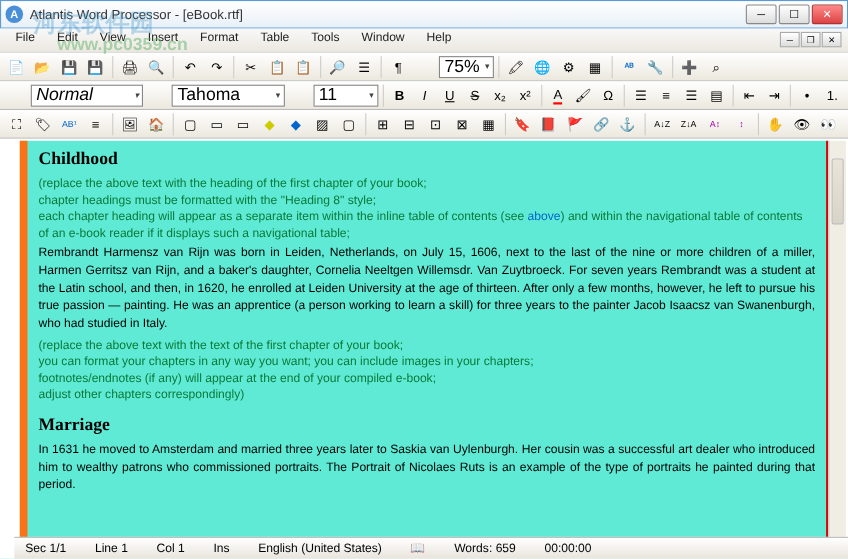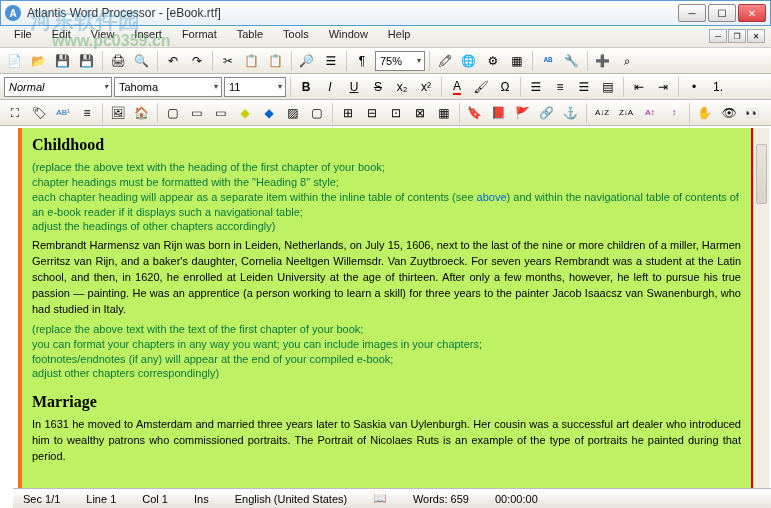--- a/index.html
+++ b/index.html
@@ -10,27 +10,27 @@
 .win-btns { display: flex; gap: 2px; }
 .win-btn { width: 28px; height: 18px; border: 1px solid #888; background: linear-gradient(#fff,#ddd); border-radius: 2px; display: flex; align-items: center; justify-content: center; font-size: 10px; cursor: pointer; }
 .win-btn.close { background: linear-gradient(#f88,#d44); color: #fff; border-color: #a33; }
 .menubar { height: 22px; background: linear-gradient(#f8f8f8,#ece8e0); border-bottom: 1px solid #ccc; display: flex; align-items: flex-start; padding: 0 4px; }
 .menubar .m { padding: 2px 10px; color: #222; cursor: pointer; }
 .mdi-btns { position: absolute; right: 6px; top: 29px; display: flex; gap: 1px; }
 .mdi-btn { width: 18px; height: 14px; border: 1px solid #aaa; background: linear-gradient(#fff,#ddd); font-size: 8px; display: flex; align-items: center; justify-content: center; cursor: pointer; }
 .toolbar { height: 26px; background: linear-gradient(#fff,#ece8de); border-bottom: 1px solid #bbb; display: flex; align-items: center; padding: 0 4px; gap: 2px; overflow: hidden; }
 .tbtn { width: 22px; height: 22px; display: flex; align-items: center; justify-content: center; border: 1px solid transparent; border-radius: 2px; cursor: pointer; font-size: 12px; }
 .sep { width: 1px; height: 20px; background: #ccc; margin: 0 2px; }
-.combo { height: 20px; border: 1px solid #888; background: #fff; display: flex; align-items: center; padding: 0 4px; font-size: 11px; cursor: pointer; position: relative; }
+.combo { height: 20px; border: 1px solid #888; background: #fff; display: flex; align-items: center; padding: 0 4px; font-size: 16px; cursor: pointer; position: relative; margin-left: 24px; }
 .combo::after { content: "▾"; position: absolute; right: 3px; font-size: 8px; color: #444; }
 .combo.style { width: 108px; font-style: italic; }
 .combo.font { width: 108px; }
 .combo.size { width: 62px; }
 .combo.zoom { width: 50px; }
-.editor { position: absolute; top: 128px; bottom: 20px; left: 18px; right: 18px; background: #bef264; overflow-y: auto; border-left: 4px solid #f97316; border-right: 2px solid #d00; padding: 8px 10px; }
+.editor { position: absolute; top: 128px; bottom: 20px; left: 18px; right: 18px; background: #5eead4; overflow-y: auto; border-left: 7px solid #f97316; border-right: 2px solid #d00; padding: 8px 10px; }
 .editor h2 { font-size: 16px; font-weight: bold; margin-bottom: 6px; font-family: Tahoma; color: #000; }
 .editor .green { color: #0a7a3a; font-size: 11px; line-height: 1.35; }
 .editor .green .blue { color: #06c; }
 .editor .body { color: #000; font-size: 11px; line-height: 1.45; text-align: justify; margin: 4px 0; }
 .statusbar { position: absolute; bottom: 0; left: 0; right: 0; height: 20px; background: linear-gradient(#fff,#e8e4dc); border-top: 1px solid #bbb; display: flex; align-items: center; font-size: 11px; padding: 0 6px; gap: 18px; margin-left: 13px; }
 .statusbar .cell { padding: 0 4px; }
 .scrollbar-v { position: absolute; right: 2px; top: 128px; bottom: 20px; width: 16px; background: #f0ede5; border-left: 1px solid #ccc; }
 .thumb { position: absolute; left: 2px; right: 2px; top: 16px; height: 60px; background: linear-gradient(#e8e4d8,#d8d4c8); border: 1px solid #bbb; border-radius: 2px; }
 .watermark { position: absolute; top: 6px; left: 30px; font-size: 22px; color: rgba(60,150,200,0.35); font-weight: bold; pointer-events: none; z-index: 100; font-family: "Microsoft YaHei", sans-serif; }
 .watermark2 { position: absolute; top: 32px; left: 52px; font-size: 16px; color: rgba(80,170,90,0.45); font-weight: bold; pointer-events: none; z-index: 100; }
@@ -170,21 +170,20 @@
   <div class="tbtn">👁</div>
   <div class="tbtn">👀</div>
 </div>
 
 <div class="editor">
   <h2>Childhood</h2>
   <div class="green">
     <span>(replace the above text with the heading of the first chapter of your book;</span><br>
     <span>chapter headings must be formatted with the "Heading 8" style;</span><br>
     <span>each chapter heading will appear as a separate item within the inline table of contents (see </span><span class="blue">above</span><span>) and within the navigational table of contents of an e-book reader if it displays such a navigational table;</span><br>
-    <span>adjust the headings of other chapters accordingly)</span>
   </div>
   <div class="body">Rembrandt Harmensz van Rijn was born in Leiden, Netherlands, on July 15, 1606, next to the last of the nine or more children of a miller, Harmen Gerritsz van Rijn, and a baker's daughter, Cornelia Neeltgen Willemsdr. Van Zuytbroeck. For seven years Rembrandt was a student at the Latin school, and then, in 1620, he enrolled at Leiden University at the age of thirteen. After only a few months, however, he left to pursue his true passion — painting. He was an apprentice (a person working to learn a skill) for three years to the painter Jacob Isaacsz van Swanenburgh, who had studied in Italy.</div>
   <div class="green">
     <span>(replace the above text with the text of the first chapter of your book;</span><br>
     <span>you can format your chapters in any way you want; you can include images in your chapters;</span><br>
     <span>footnotes/endnotes (if any) will appear at the end of your compiled e-book;</span><br>
     <span>adjust other chapters correspondingly)</span>
   </div>
   <br>
   <h2>Marriage</h2>

